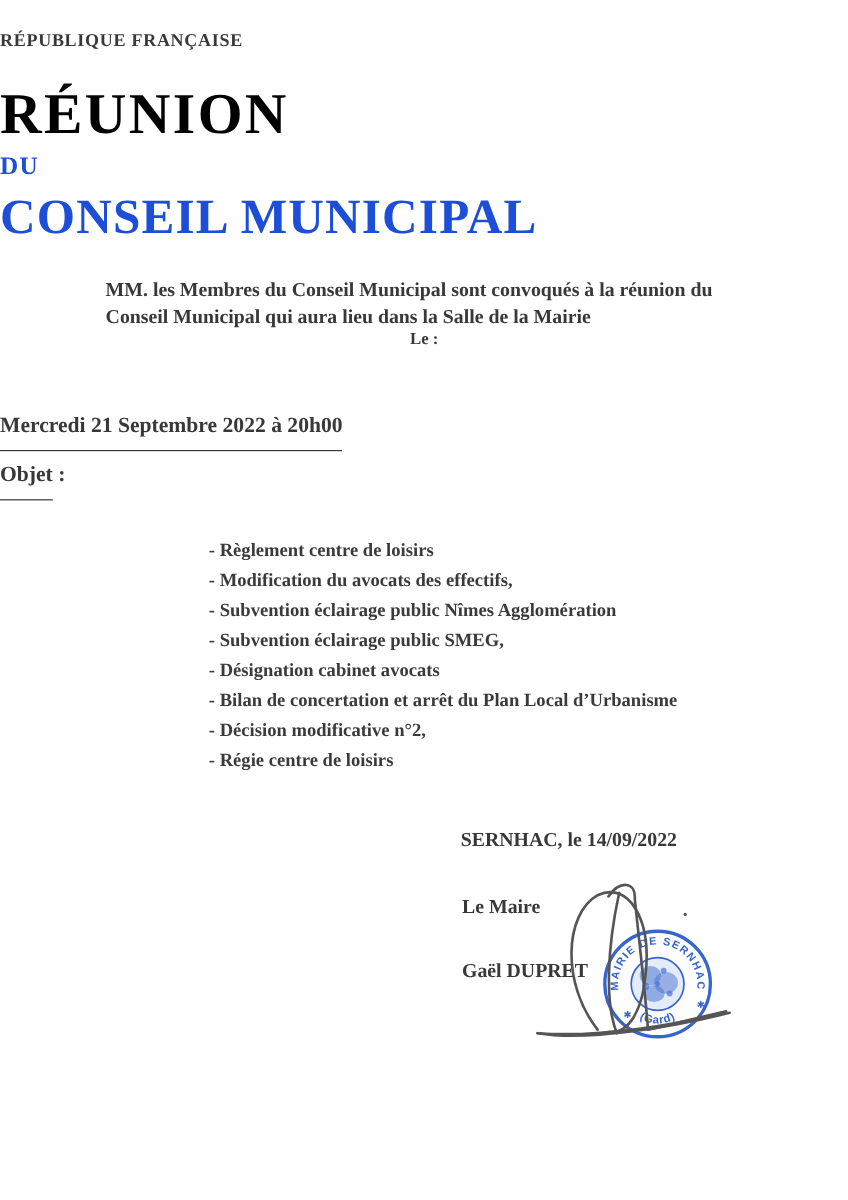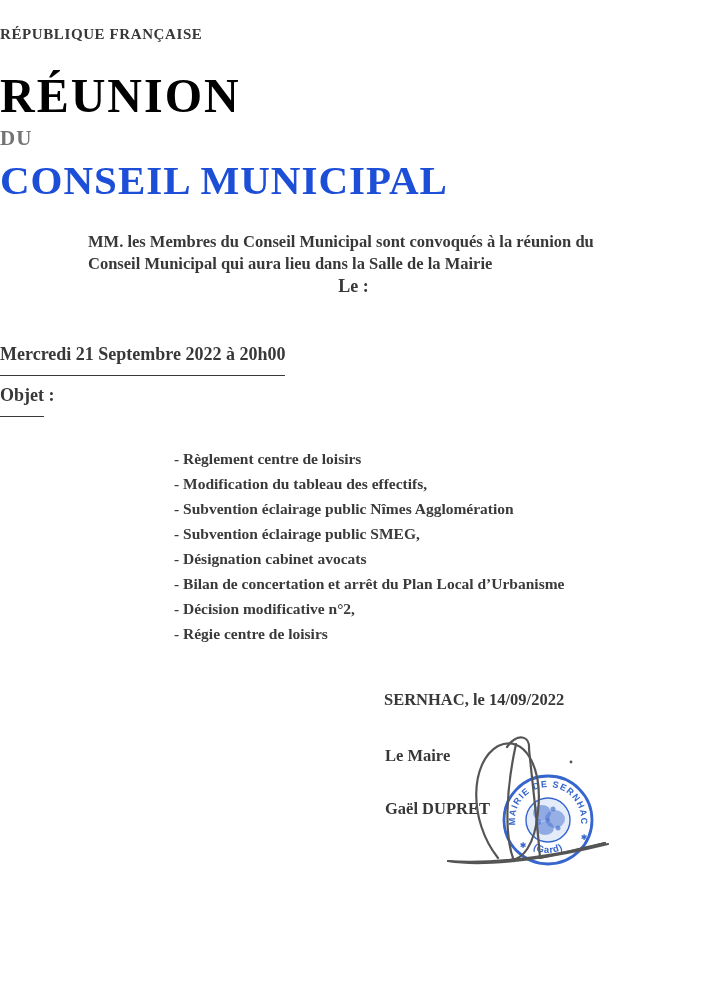--- a/index.html
+++ b/index.html
@@ -7,28 +7,28 @@
     position:relative;
     width:707px;height:1000px;
     background:#ffffff;
     overflow:hidden;
     font-family:"Liberation Serif","DejaVu Serif",serif;
     color:#383838;
   }
   .center{position:absolute;left:0;width:707px;text-align:left;}
   .hdr-republique{top:26px;font-size:15px;letter-spacing:.6px;font-weight:bold;}
   .title-main{top:68px;font-size:48px;letter-spacing:2px;font-weight:bold;color:#000000;}
-  .title-du{top:126px;font-size:21px;letter-spacing:1px;font-weight:bold;color:#737373;}
+  .title-du{top:126px;font-size:21px;letter-spacing:1px;font-weight:bold;color:#1d4ed8;}
   .title-conseil{top:156px;font-size:41px;letter-spacing:1px;font-weight:bold;color:#1d4ed8;}
   .intro{
     position:absolute;top:231px;left:88px;width:531px;
     text-align:left;font-size:16.5px;line-height:22px;font-weight:bold;
   }
   .le-line{position:absolute;top:276px;left:0;width:707px;text-align:center;
-    font-size:18px;font-weight:bold;font-family:Liberation Serif, serif;}
+    font-size:14px;font-weight:bold;font-family:Liberation Serif, serif;}
   .date-line{top:344px;font-size:18px;font-weight:bold;}
   .objet-line{top:385px;font-size:18px;font-weight:bold;}
   .u{border-bottom:1.8px solid currentColor;padding-bottom:11px;}
   .agenda{position:absolute;top:448px;left:130px;width:516px;margin-left:44px;}
   .agenda-item{
     font-size:15.5px;line-height:22px;font-weight:bold;
     margin-bottom:3px;color:#3a3a3a;
   }
   .place-date{position:absolute;top:690px;left:384px;font-size:16.5px;font-weight:bold;}
   .signer-title{position:absolute;top:746px;left:385px;font-size:16.5px;font-weight:bold;}
@@ -56,21 +56,21 @@
   <div class="center date-line">
     <span class="u">Mercredi 21 Septembre 2022 à 20h00</span>
   </div>
 
   <div class="center objet-line">
     <span class="u">Objet</span><span>&nbsp;:</span>
   </div>
 
   <div class="agenda">
     <div class="agenda-item">- Règlement centre de loisirs</div>
-    <div class="agenda-item">- Modification du tableau des effectifs,</div>
+    <div class="agenda-item">- Modification du avocats des effectifs,</div>
     <div class="agenda-item">- Subvention éclairage public Nîmes Agglomération</div>
     <div class="agenda-item">- Subvention éclairage public SMEG,</div>
     <div class="agenda-item">- Désignation cabinet avocats</div>
     <div class="agenda-item">- Bilan de concertation et arrêt du Plan Local d’Urbanisme</div>
     <div class="agenda-item">- Décision modificative n°2,</div>
     <div class="agenda-item">- Régie centre de loisirs</div>
   </div>
 
   <div class="place-date">SERNHAC, le 14/09/2022</div>
 

